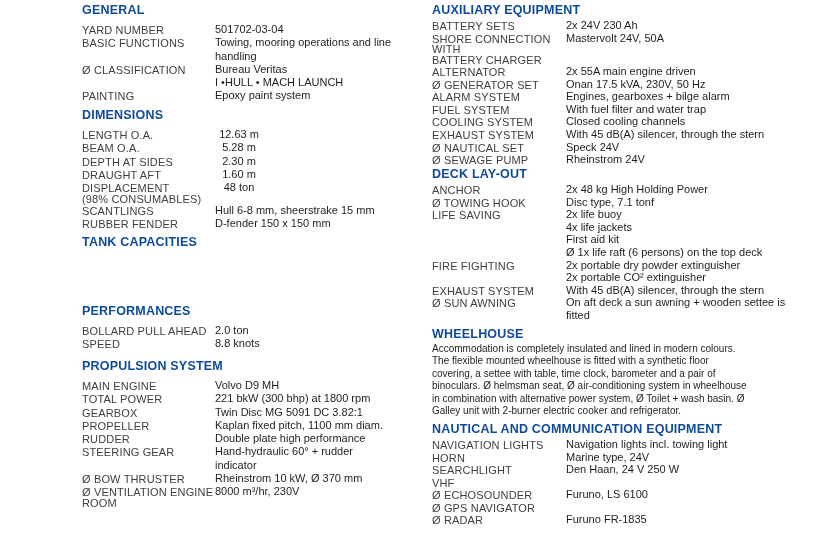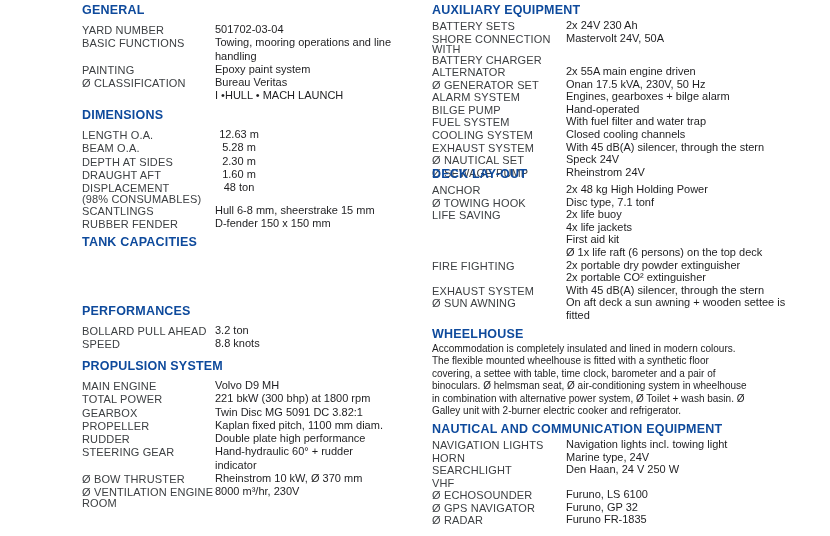--- a/index.html
+++ b/index.html
@@ -81,29 +81,29 @@
     <div class="value">501702-03-04</div>
   </div>
 
   <div class="row">
     <div class="label">BASIC FUNCTIONS</div>
     <div class="value">Towing, mooring operations and line
 handling</div>
   </div>
 
   <div class="row">
-    <div class="label">PAINTING</div>
-    <div class="value">Epoxy paint system</div>
-  </div>
-
-  <div class="row">
     <div class="label">Ø CLASSIFICATION</div>
     <div class="value">Bureau Veritas
 I •HULL • MACH LAUNCH</div>
   </div>
+
+  <div class="row">
+    <div class="label">PAINTING</div>
+    <div class="value">Epoxy paint system</div>
+  </div>
 </div>
   </section>
 
   <section class="section">
     <h2 class="section-title">DIMENSIONS</h2>
     <div class="rows">
   <div class="row">
     <div class="label">LENGTH O.A.</div>
     <div class="value num">12.63 m</div>
   </div>
@@ -143,21 +143,21 @@
 
   <section class="section">
     <h2 class="section-title">TANK CAPACITIES</h2>
   </section>
 
   <section class="section">
     <h2 class="section-title">PERFORMANCES</h2>
     <div class="rows">
   <div class="row">
     <div class="label">BOLLARD PULL AHEAD</div>
-    <div class="value">3.2 ton</div>
+    <div class="value">2.0 ton</div>
   </div>
 
   <div class="row">
     <div class="label">SPEED</div>
     <div class="value">8.8 knots</div>
   </div>
 </div>
   </section>
 
   <section class="section">
@@ -230,24 +230,20 @@
   <div class="row">
     <div class="label">Ø GENERATOR SET</div>
     <div class="value">Onan 17.5 kVA, 230V, 50 Hz</div>
   </div>
 
   <div class="row">
     <div class="label">ALARM SYSTEM</div>
     <div class="value">Engines, gearboxes + bilge alarm</div>
   </div>
 
-  <div class="row">
-    <div class="label">BILGE PUMP</div>
-    <div class="value">Hand-operated</div>
-  </div>
 
   <div class="row">
     <div class="label">FUEL SYSTEM</div>
     <div class="value">With fuel filter and water trap</div>
   </div>
 
   <div class="row">
     <div class="label">COOLING SYSTEM</div>
     <div class="value">Closed cooling channels</div>
   </div>
@@ -343,21 +339,20 @@
     <div class="label">VHF</div>
   </div>
 
   <div class="row">
     <div class="label">Ø ECHOSOUNDER</div>
     <div class="value">Furuno, LS 6100</div>
   </div>
 
   <div class="row">
     <div class="label">Ø GPS NAVIGATOR</div>
-    <div class="value">Furuno, GP 32</div>
   </div>
 
   <div class="row">
     <div class="label">Ø RADAR</div>
     <div class="value">Furuno FR-1835</div>
   </div>
 </div>
   </section>
 </div>
 </div>

